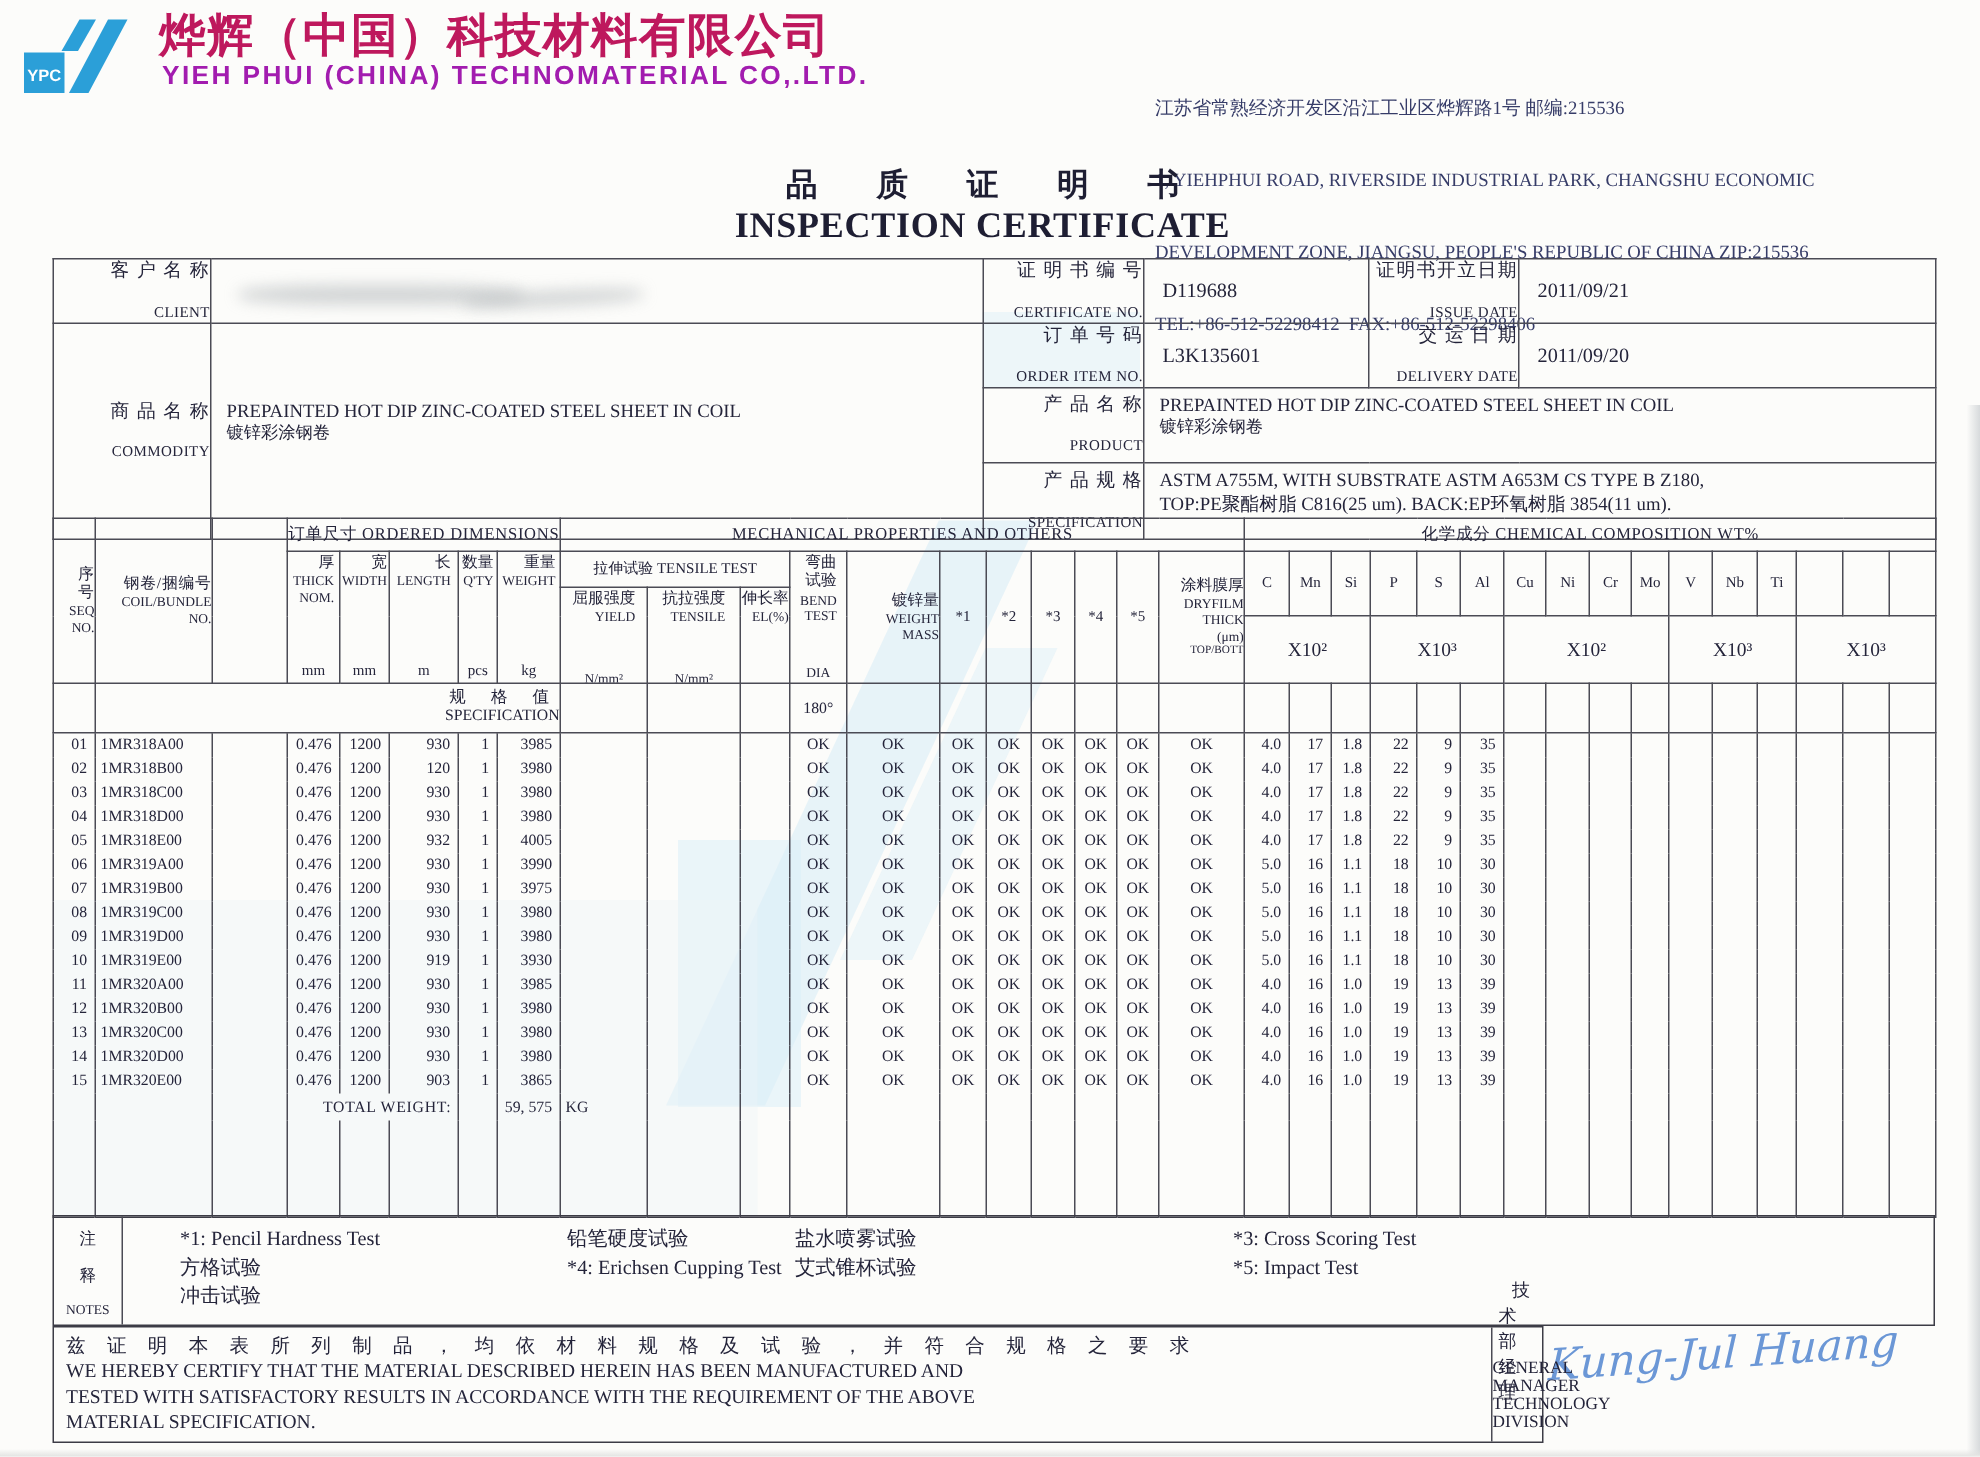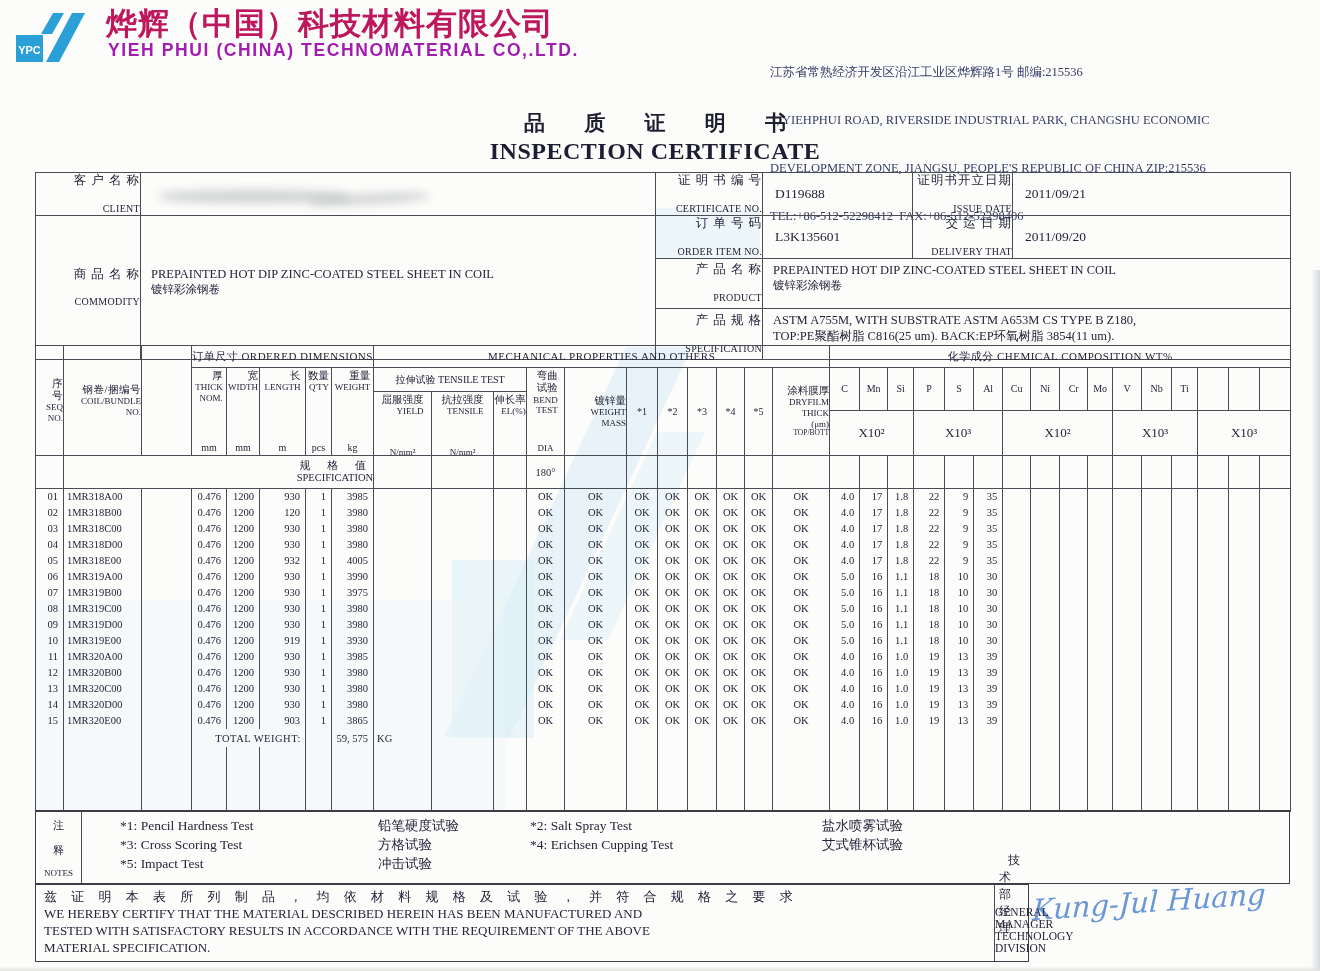--- a/index.html
+++ b/index.html
@@ -172,21 +172,21 @@
       <td>
         <div class="vs">
               <span class="lab-cn">订 单 号 码</span>
         <span class="lab-en">ORDER ITEM NO.</span>
             </div>
       </td>
       <td class="ival">L3K135601</td>
       <td>
         <div class="vs">
               <span class="lab-cn">交 运 日 期</span>
-        <span class="lab-en">DELIVERY THAT</span>
+        <span class="lab-en">DELIVERY DATE</span>
             </div>
       </td>
       <td class="ival">2011/09/20</td>
     </tr>
     <tr style="height:40px">
       <td>
         <div class="vs">
               <span class="lab-cn">产 品 名 称</span>
         <span class="lab-en">PRODUCT</span>
             </div>
@@ -1078,21 +1078,20 @@
 
   <div class="notes">
     <div class="notes-label">
       <span class="zi">注</span>
       <span class="zi">释</span>
       <span class="nen">NOTES</span>
     </div>
     <div class="notes-body">
       <span>*1: Pencil Hardness Test</span>
       <span>铅笔硬度试验</span>
-      <span>*2: Salt Spray Test</span>
       <span>盐水喷雾试验</span>
       <span>*3: Cross Scoring Test</span>
       <span>方格试验</span>
       <span>*4: Erichsen Cupping Test</span>
       <span>艾式锥杯试验</span>
       <span>*5: Impact Test</span>
       <span>冲击试验</span>
     </div>
   </div>
 

